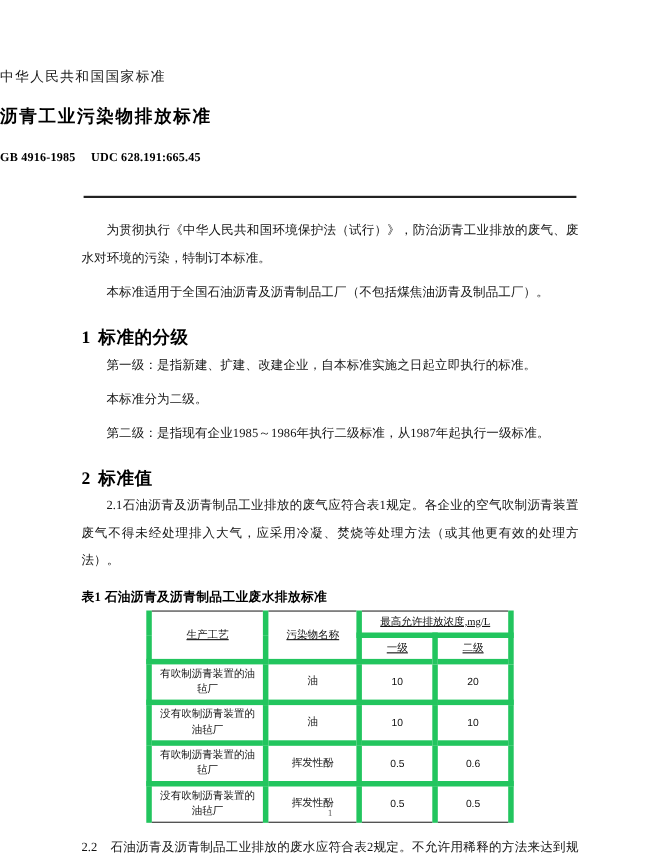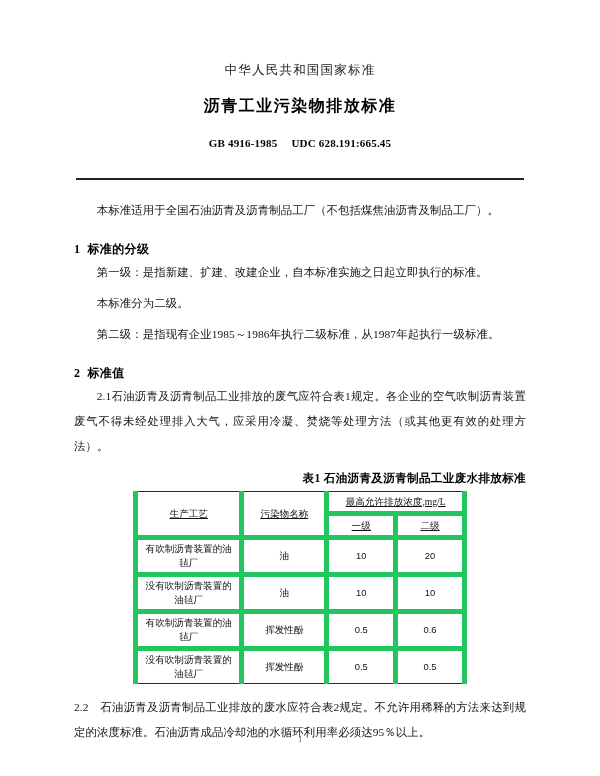--- a/index.html
+++ b/index.html
@@ -18,21 +18,20 @@
   }
 
   .page {
     position: absolute;
     inset: 0;
     padding: 0;
   }
 
   
   .doc-header {
-    text-align: center;
     padding-top: 62px;
   }
   .std-authority {
     font-size: 12.5px;
     letter-spacing: 1.2px;
     color: #1a1a1a;
     font-weight: 400;
   }
   .doc-title {
     margin-top: 17px;
@@ -70,31 +69,31 @@
     line-height: 25px;
     text-align: justify;
     text-justify: inter-ideograph;
     color: #141414;
     letter-spacing: 0.1px;
   }
   p.indent2 { text-indent: 2em; }
 
   h2.section-heading {
     margin: 18px 0 2px 0;
-    font-size: 12px;
+    font-size: 16px;
     font-weight: 700;
     color: #000000;
     letter-spacing: 0.4px;
   }
   h2.section-heading .sec-num { margin-right: 7px; }
   .spacer-md { height: 11px; }
 
   
   .table-caption {
-    text-align: right;
+    text-align: left;
     font-size: 11.6px;
     font-weight: 700;
     color: #000000;
     margin: 12px 0 5px 0;
     letter-spacing: 0.3px;
   }
   table.std-table {
     border-collapse: collapse;
     width: 334px;
     margin: 0 auto;
@@ -148,20 +147,21 @@
 
     <div class="doc-code-line">
       <span class="gb-num">GB 4916-1985</span><span>UDC 628.191:665.45</span>
     </div>
   </div>
 
   <div class="header-rule"></div>
 
   <div class="content">
 
+    <p class="para indent2">为贯彻执行《中华人民共和国环境保护法（试行）》，防治沥青工业排放的废气、废水对环境的污染，特制订本标准。</p>
 
     <p class="para indent2">本标准适用于全国石油沥青及沥青制品工厂（不包括煤焦油沥青及制品工厂）。</p>
 
     <h2 class="section-heading">
       <span class="sec-num">1</span><span>标准的分级</span>
     </h2>
 
     <p class="para indent2">第一级：是指新建、扩建、改建企业，自本标准实施之日起立即执行的标准。</p>
 
     <p class="para indent2">本标准分为二级。</p>

